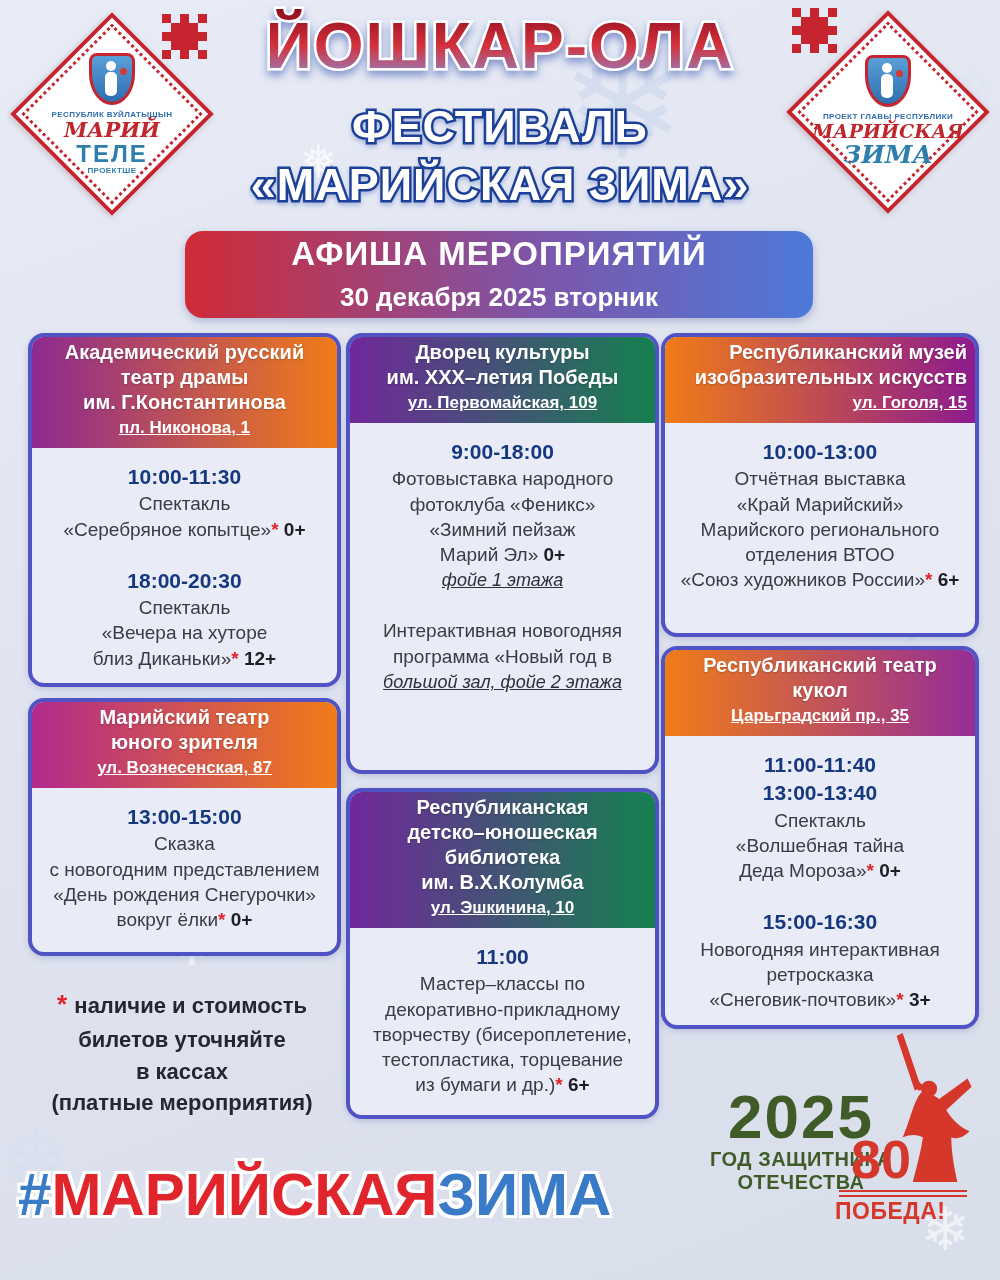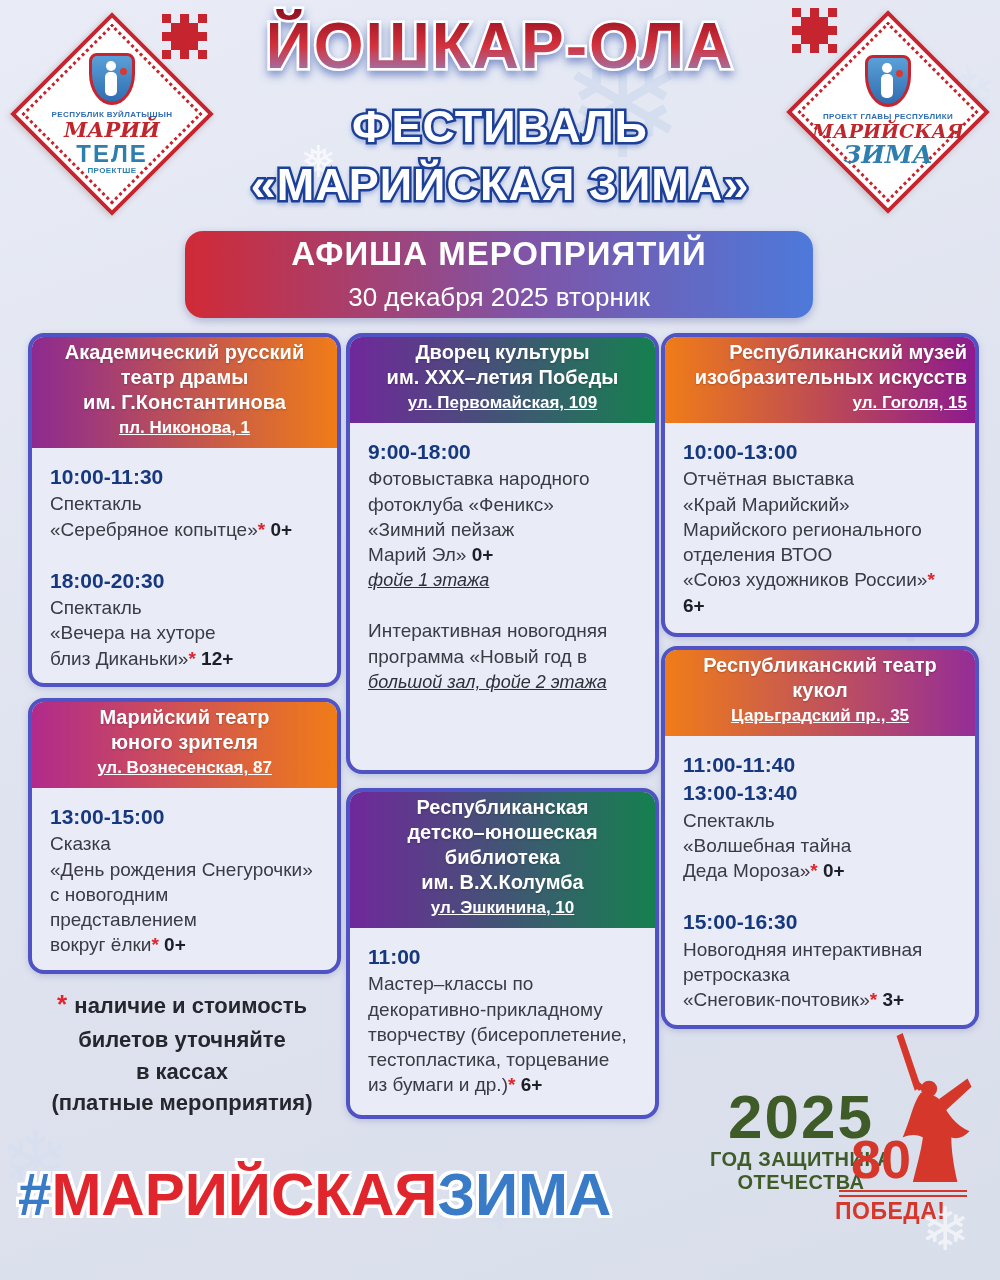--- a/index.html
+++ b/index.html
@@ -37,38 +37,38 @@
   .title-svg{position:absolute;left:180px;top:2px;}
   .t-city{font-family:"Liberation Sans",sans-serif;font-weight:bold;font-size:64px;letter-spacing:2px;
     fill:url(#tg);stroke:#ffffff;stroke-width:5px;paint-order:stroke;text-anchor:middle;}
   .t-fest{font-family:"Liberation Sans",sans-serif;font-weight:bold;font-size:45px;letter-spacing:1px;
     fill:#ffffff;stroke:#1d3f98;stroke-width:5px;paint-order:stroke;text-anchor:middle;}
   
   .badge{position:absolute;left:185px;top:231px;width:628px;height:87px;border-radius:18px;
     display:flex;flex-direction:column;align-items:center;justify-content:center;color:#fff;
     box-shadow:0 3px 8px rgba(70,80,150,.35);}
   .badge-title{font-size:33px;font-weight:bold;letter-spacing:1px;line-height:1.1;}
-  .badge-date{font-size:26px;font-weight:normal;margin-top:10px;}
+  .badge-date{font-size:26px;font-weight:bold;margin-top:10px;}
   
   .col{position:absolute;top:333px;}
   .col[data-col="1"]{left:28px;width:313px;}
   .col[data-col="2"]{left:346px;width:313px;}
   .col[data-col="3"]{left:661px;width:318px;}
   .card{border:4px solid #4f53c3;border-radius:16px;background:#e9ebf7;overflow:hidden;
     box-shadow:0 2px 6px rgba(80,90,160,.25);box-sizing:border-box;}
   .col[data-col="1"] .card:nth-child(1){min-height:341px;margin-bottom:11px;}
   .col[data-col="1"] .card:nth-child(2){min-height:258px;}
   .col[data-col="2"] .card:nth-child(1){min-height:441px;margin-bottom:14px;}
   .col[data-col="2"] .card:nth-child(2){min-height:331px;}
   .col[data-col="3"] .card:nth-child(1){min-height:304px;margin-bottom:9px;}
   .col[data-col="3"] .card:nth-child(2){min-height:360px;}
   .card-header{padding:3px 8px 10px;text-align:center;color:#fff;}
   .venue{font-size:20px;font-weight:bold;line-height:1.25;text-shadow:0 1px 2px rgba(0,0,0,.22);}
   .address{font-size:17px;font-weight:bold;text-decoration:underline;margin-top:3px;}
-  .card-body{padding:15px 18px 12px;text-align:left;}
+  .card-body{padding:15px 7px 12px;text-align:center;}
   .ev{margin-bottom:25px;}
   .ev:last-child{margin-bottom:0;}
   .ev-time{font-size:21px;font-weight:bold;color:#16387f;line-height:1.35;}
   .ev-line{font-size:19px;color:#3b3b44;line-height:1.33;}
   .seg-ast{color:#e1252c;font-weight:bold;}
   .seg-age{color:#1e1e26;font-weight:bold;}
   .seg-it{font-style:italic;text-decoration:underline;color:#2f2f38;font-weight:500;font-size:18px;}
   
   .footnote{position:absolute;left:22px;top:986px;width:320px;text-align:center;
     font-size:22px;font-weight:bold;color:#26262e;line-height:1.45;}
@@ -182,22 +182,22 @@
       </div>
       <div class="card">
         <div class="card-header" style="background: linear-gradient(90deg, rgb(177, 42, 140), rgb(240, 124, 24));">
           <div class="venue">Марийский театр<br>юного зрителя</div>
           <div class="address">ул. Вознесенская, 87</div>
         </div>
         <div class="card-body">
           <div class="ev">
             <div class="ev-time">13:00-15:00</div>
             <div class="ev-line"><span>Сказка</span></div>
+            <div class="ev-line"><span>с новогодним представлением</span></div>
             <div class="ev-line"><span>«День рождения Снегурочки»</span></div>
-            <div class="ev-line"><span>с новогодним представлением</span></div>
             <div class="ev-line"><span>вокруг ёлки</span><span class="seg-ast">*</span><span class="seg-age"> 0+</span></div>
           </div>
         </div>
       </div>
     </div>
   <div class="col" data-col="2">
       <div class="card">
         <div class="card-header" style="background: linear-gradient(90deg, rgb(112, 40, 155), rgb(21, 128, 79));">
           <div class="venue">Дворец культуры<br>им. XXX–летия Победы</div>
           <div class="address">ул. Первомайская, 109</div>

